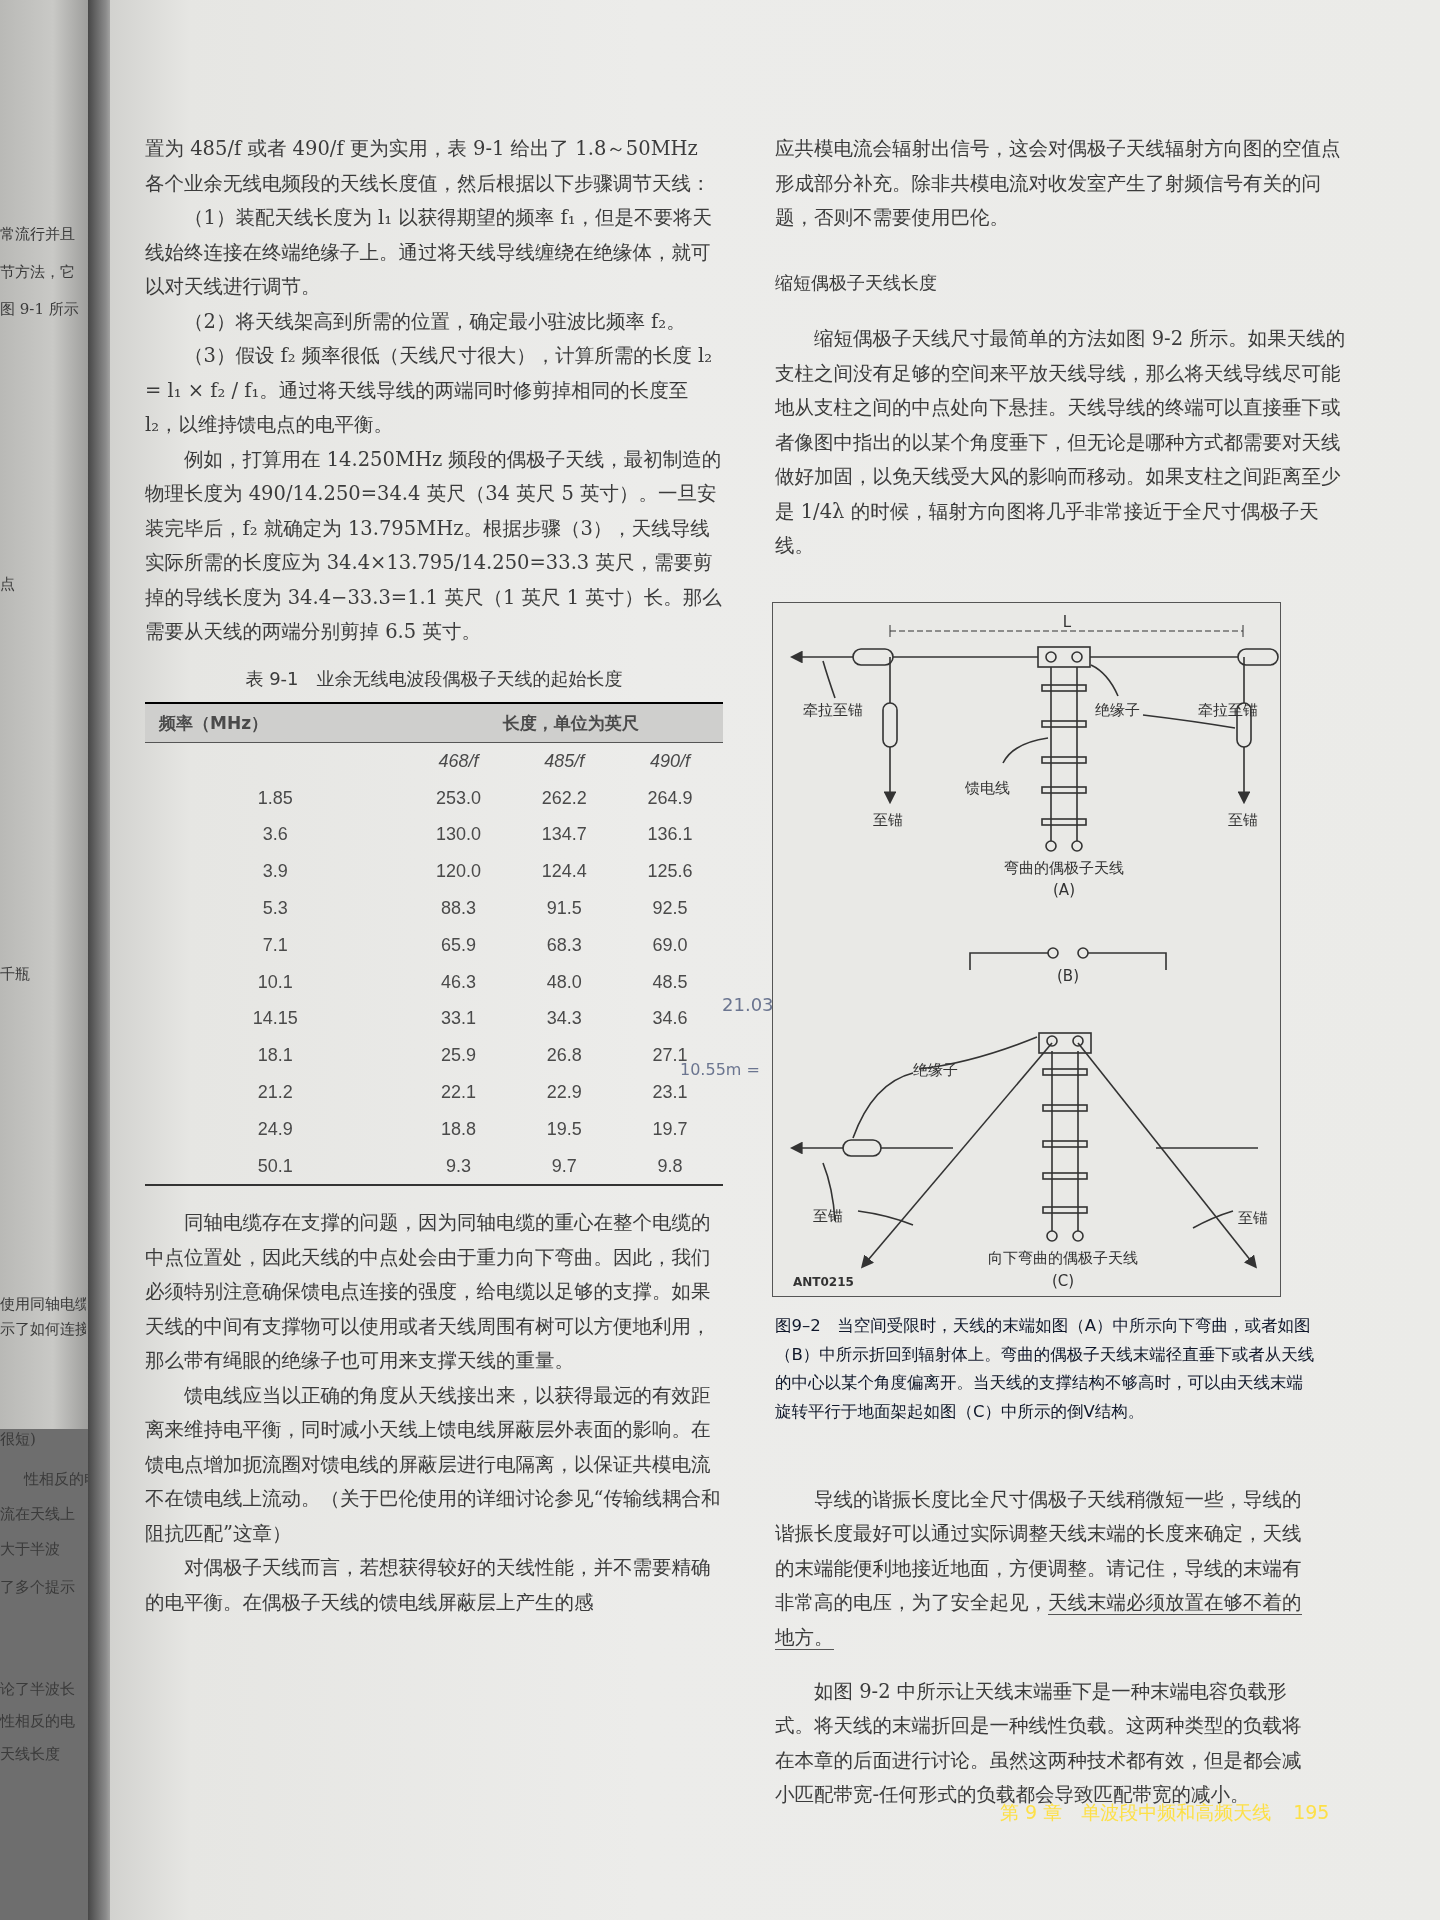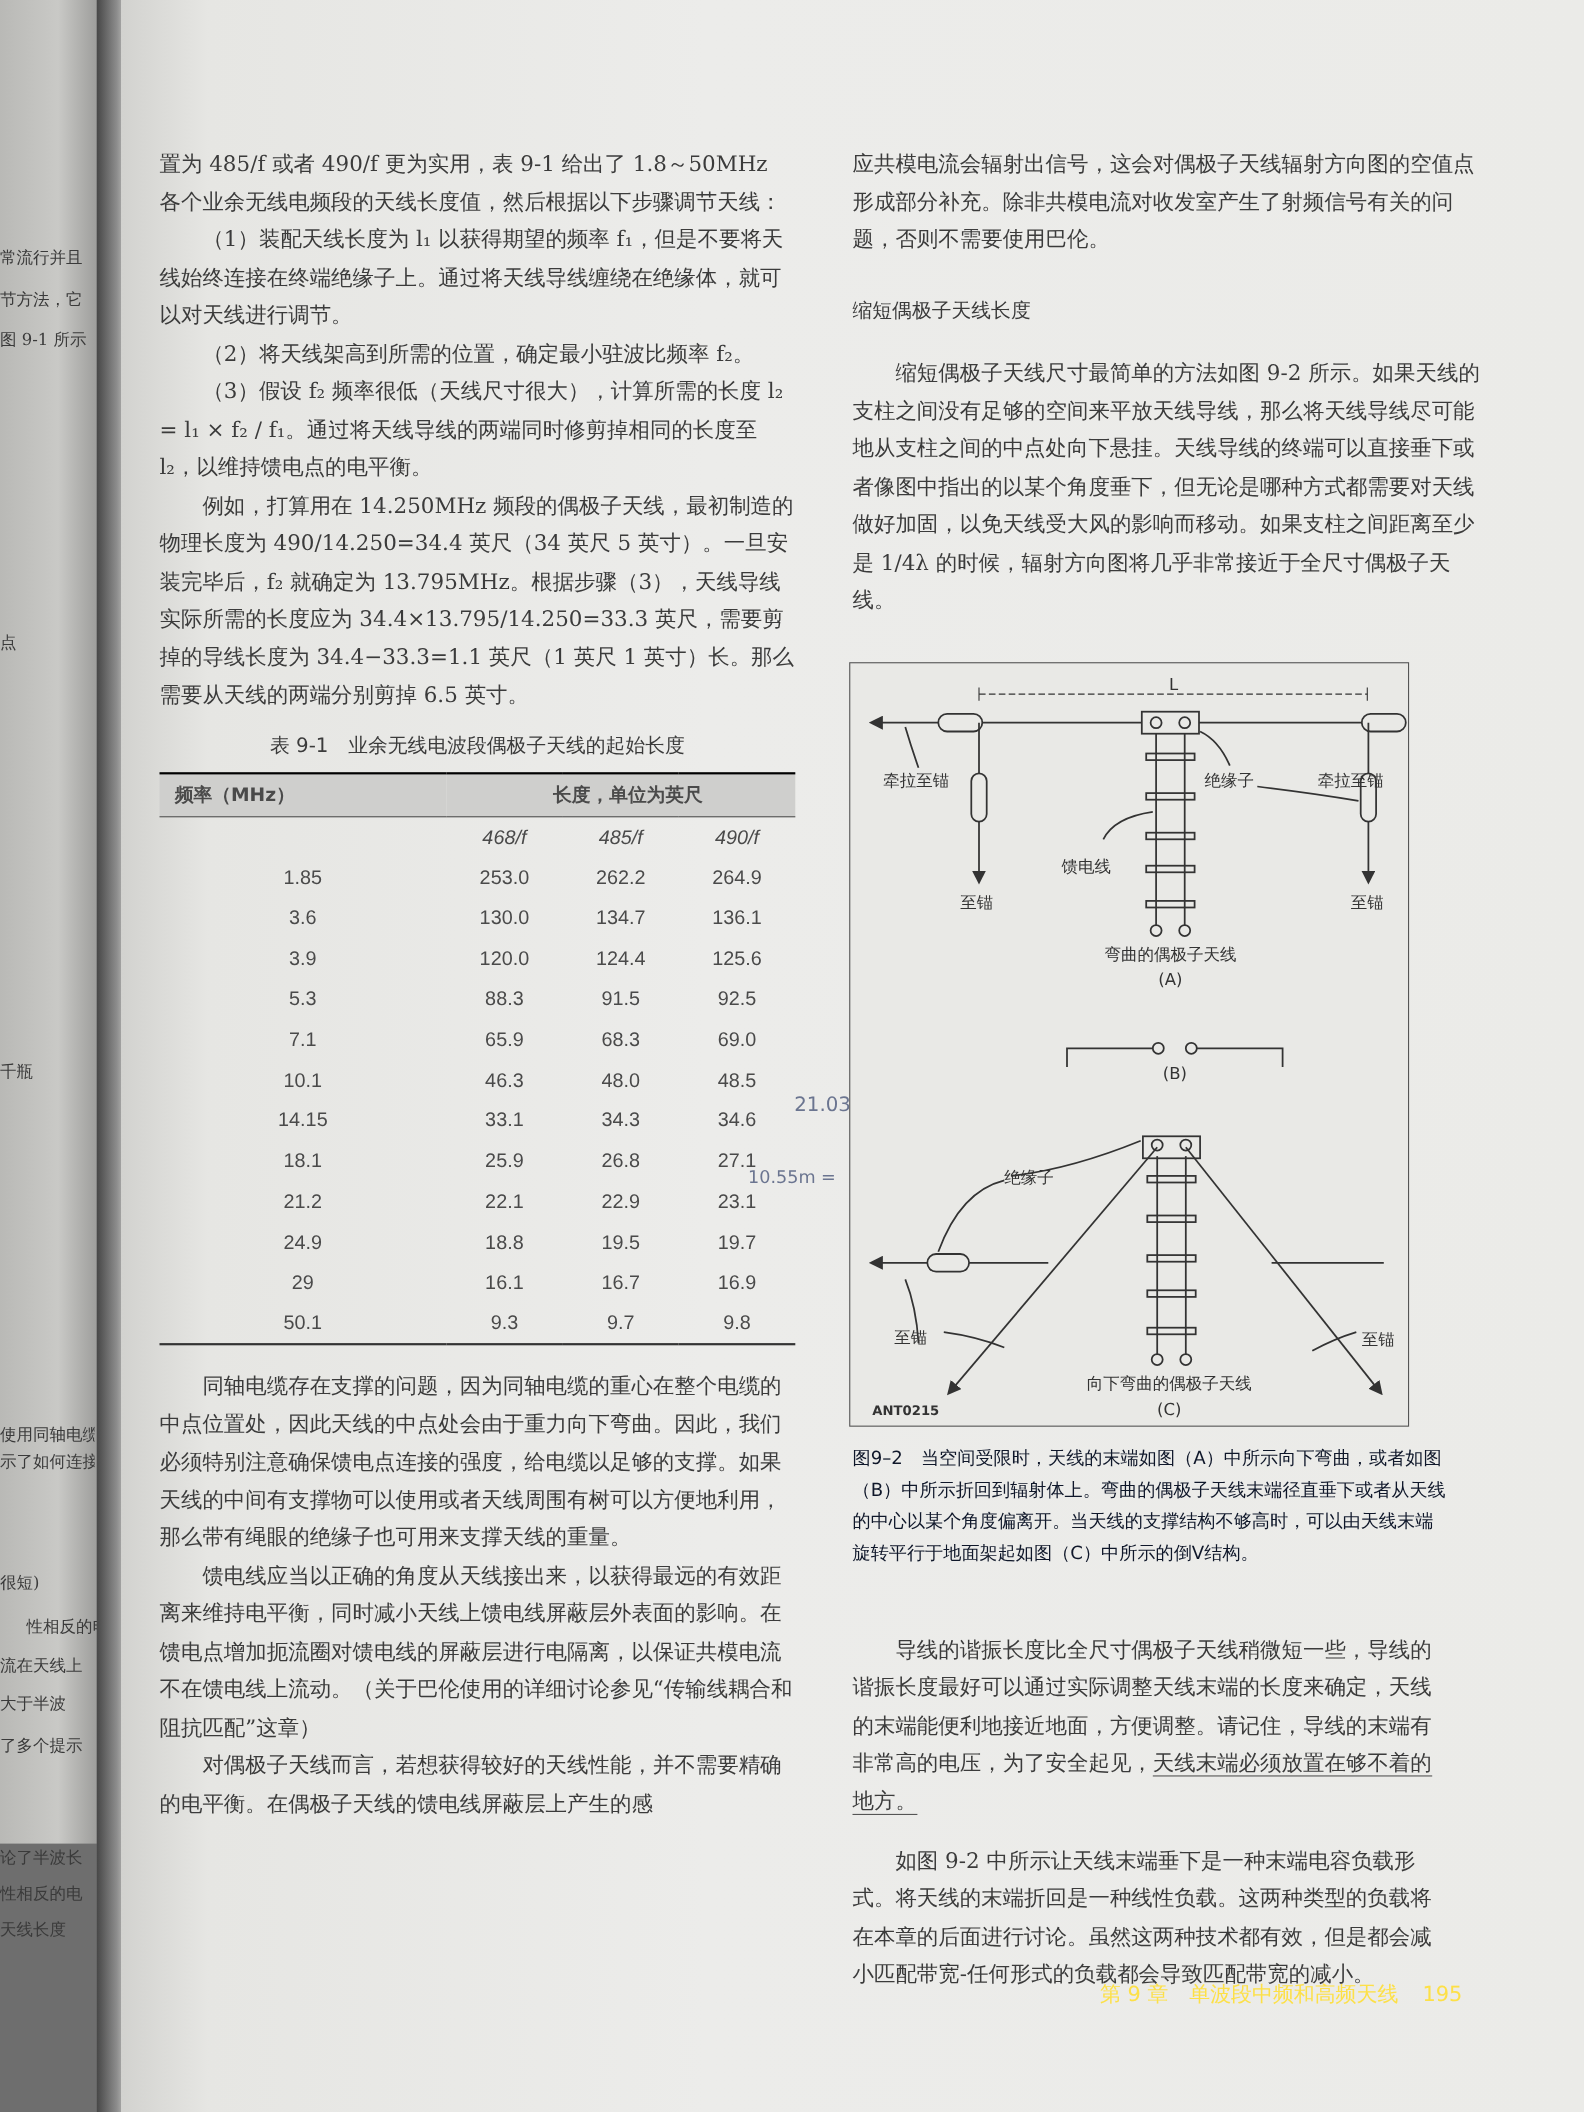--- a/index.html
+++ b/index.html
@@ -1,17 +1,17 @@
 <!DOCTYPE html>
 <html><head>
 <meta charset="utf-8">
 <style>
   html,body{margin:0;padding:0;}
   body{width:1440px;height:1920px;overflow:hidden;background:#6e6e6e;position:relative;font-family:"DejaVu Serif","Liberation Serif",serif;}
-  .prev-page{position:absolute;left:0;top:0;width:88px;height:1676px;background:linear-gradient(90deg,#b9b9b6 0%,#c9c9c6 60%,#9e9e9c 100%);}
+  .prev-page{position:absolute;left:0;top:0;width:88px;height:1429px;background:linear-gradient(90deg,#b9b9b6 0%,#c9c9c6 60%,#9e9e9c 100%);}
   .prev-page .frag{position:absolute;left:0;font-size:15px;color:#3a3a3a;white-space:nowrap;overflow:hidden;width:86px;}
   .gutter{position:absolute;left:88px;top:0;width:30px;height:1920px;background:linear-gradient(90deg,#474747,#8c8c8c 60%,#cfcfcc);}
   .page{position:absolute;left:110px;top:0;width:1330px;height:1920px;background:linear-gradient(90deg,#d2d2cf 0%,#e6e6e3 6%,#ececea 40%,#ebebe8 100%);}
   .col{position:absolute;color:#3b3b3b;font-size:19.5px;line-height:34.5px;}
   .col p{margin:0;}
   .indent{text-indent:2em;}
   .left-col{left:145px;top:132px;width:578px;}
   .right-col{left:775px;top:132px;width:578px;}
   .i{font-style:italic;}
   .heading{font-family:"DejaVu Sans","Liberation Sans",sans-serif;font-size:18px;margin:30px 0 22px 0 !important;color:#3a3a3a;}
@@ -129,26 +129,20 @@
           <td>21.2</td>
           <td>22.1</td>
           <td>22.9</td>
           <td>23.1</td>
         </tr>
         <tr>
           <td>24.9</td>
           <td>18.8</td>
           <td>19.5</td>
           <td>19.7</td>
-        </tr>
-        <tr>
-          <td>29</td>
-          <td>16.1</td>
-          <td>16.7</td>
-          <td>16.9</td>
         </tr>
         <tr>
           <td>50.1</td>
           <td>9.3</td>
           <td>9.7</td>
           <td>9.8</td>
         </tr>
       </tbody>
   </table>
 

